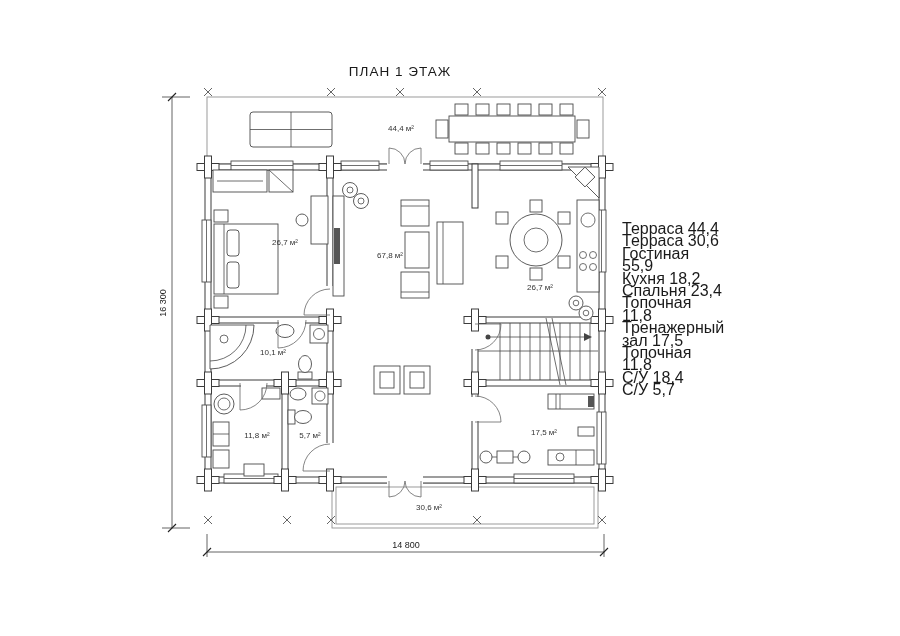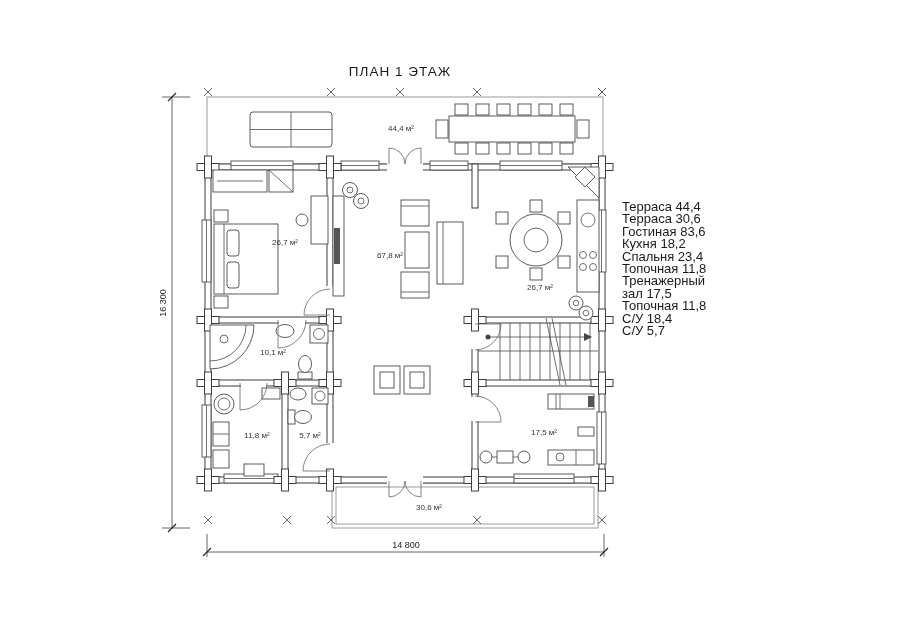--- a/index.html
+++ b/index.html
@@ -1,20 +1,20 @@
 <!DOCTYPE html>
 <html><head>
 <meta charset="utf-8">
 <style>
   html,body{margin:0;padding:0;background:#fff;}
   .page{position:relative;width:724px;height:636px;background:#fff;overflow:hidden;
         font-family:"Liberation Sans",sans-serif;color:#1a1a1a;}
   .title{position:absolute;left:400px;top:64px;transform:translateX(-50%);
          font-size:13.5px;letter-spacing:1px;color:#1a1a1a;white-space:nowrap;}
-  .legend{position:absolute;left:622px;top:201px;font-size:13px;line-height:12.4px;color:#1a1a1a;}
+  .legend{position:absolute;left:622px;top:223px;font-size:16px;line-height:12.4px;color:#1a1a1a;}
   svg{position:absolute;left:0;top:0;}
   .w{fill:#fff;stroke:#3c3c3c;stroke-width:1;}
   .er{fill:#fff;stroke:none;}
   .f{fill:#fff;stroke:#4a4a4a;stroke-width:0.9;}
   .fd{fill:#555;stroke:none;}
   .ln{stroke:#4a4a4a;stroke-width:0.8;fill:none;}
   .thin{stroke:#909090;stroke-width:0.9;fill:none;}
   .door{stroke:#666;stroke-width:0.8;fill:none;}
   .dim{stroke:#3c3c3c;stroke-width:0.8;fill:none;}
   .tick{stroke:#222;stroke-width:1.1;}
@@ -354,21 +354,21 @@
       <text x="257" y="438" class="lbl" text-anchor="middle">11,8 м²</text>
       <text x="310" y="438" class="lbl" text-anchor="middle">5,7 м²</text>
       <text x="544" y="435" class="lbl" text-anchor="middle">17,5 м²</text>
       <text x="429" y="510" class="lbl" text-anchor="middle">30,6 м²</text>
     </g>
   </svg>
 
   <div class="legend">
     <div>Терраса 44,4</div>
     <div>Терраса 30,6</div>
-    <div>Гостиная 83,6</div>
+    <div>Гостиная 55,9</div>
     <div>Кухня 18,2</div>
     <div>Спальня 23,4</div>
     <div>Топочная 11,8</div>
     <div>Тренажерный зал 17,5</div>
     <div>Топочная 11,8</div>
     <div>С/У 18,4</div>
     <div>С/У 5,7</div>
   </div>
 
 </div>

